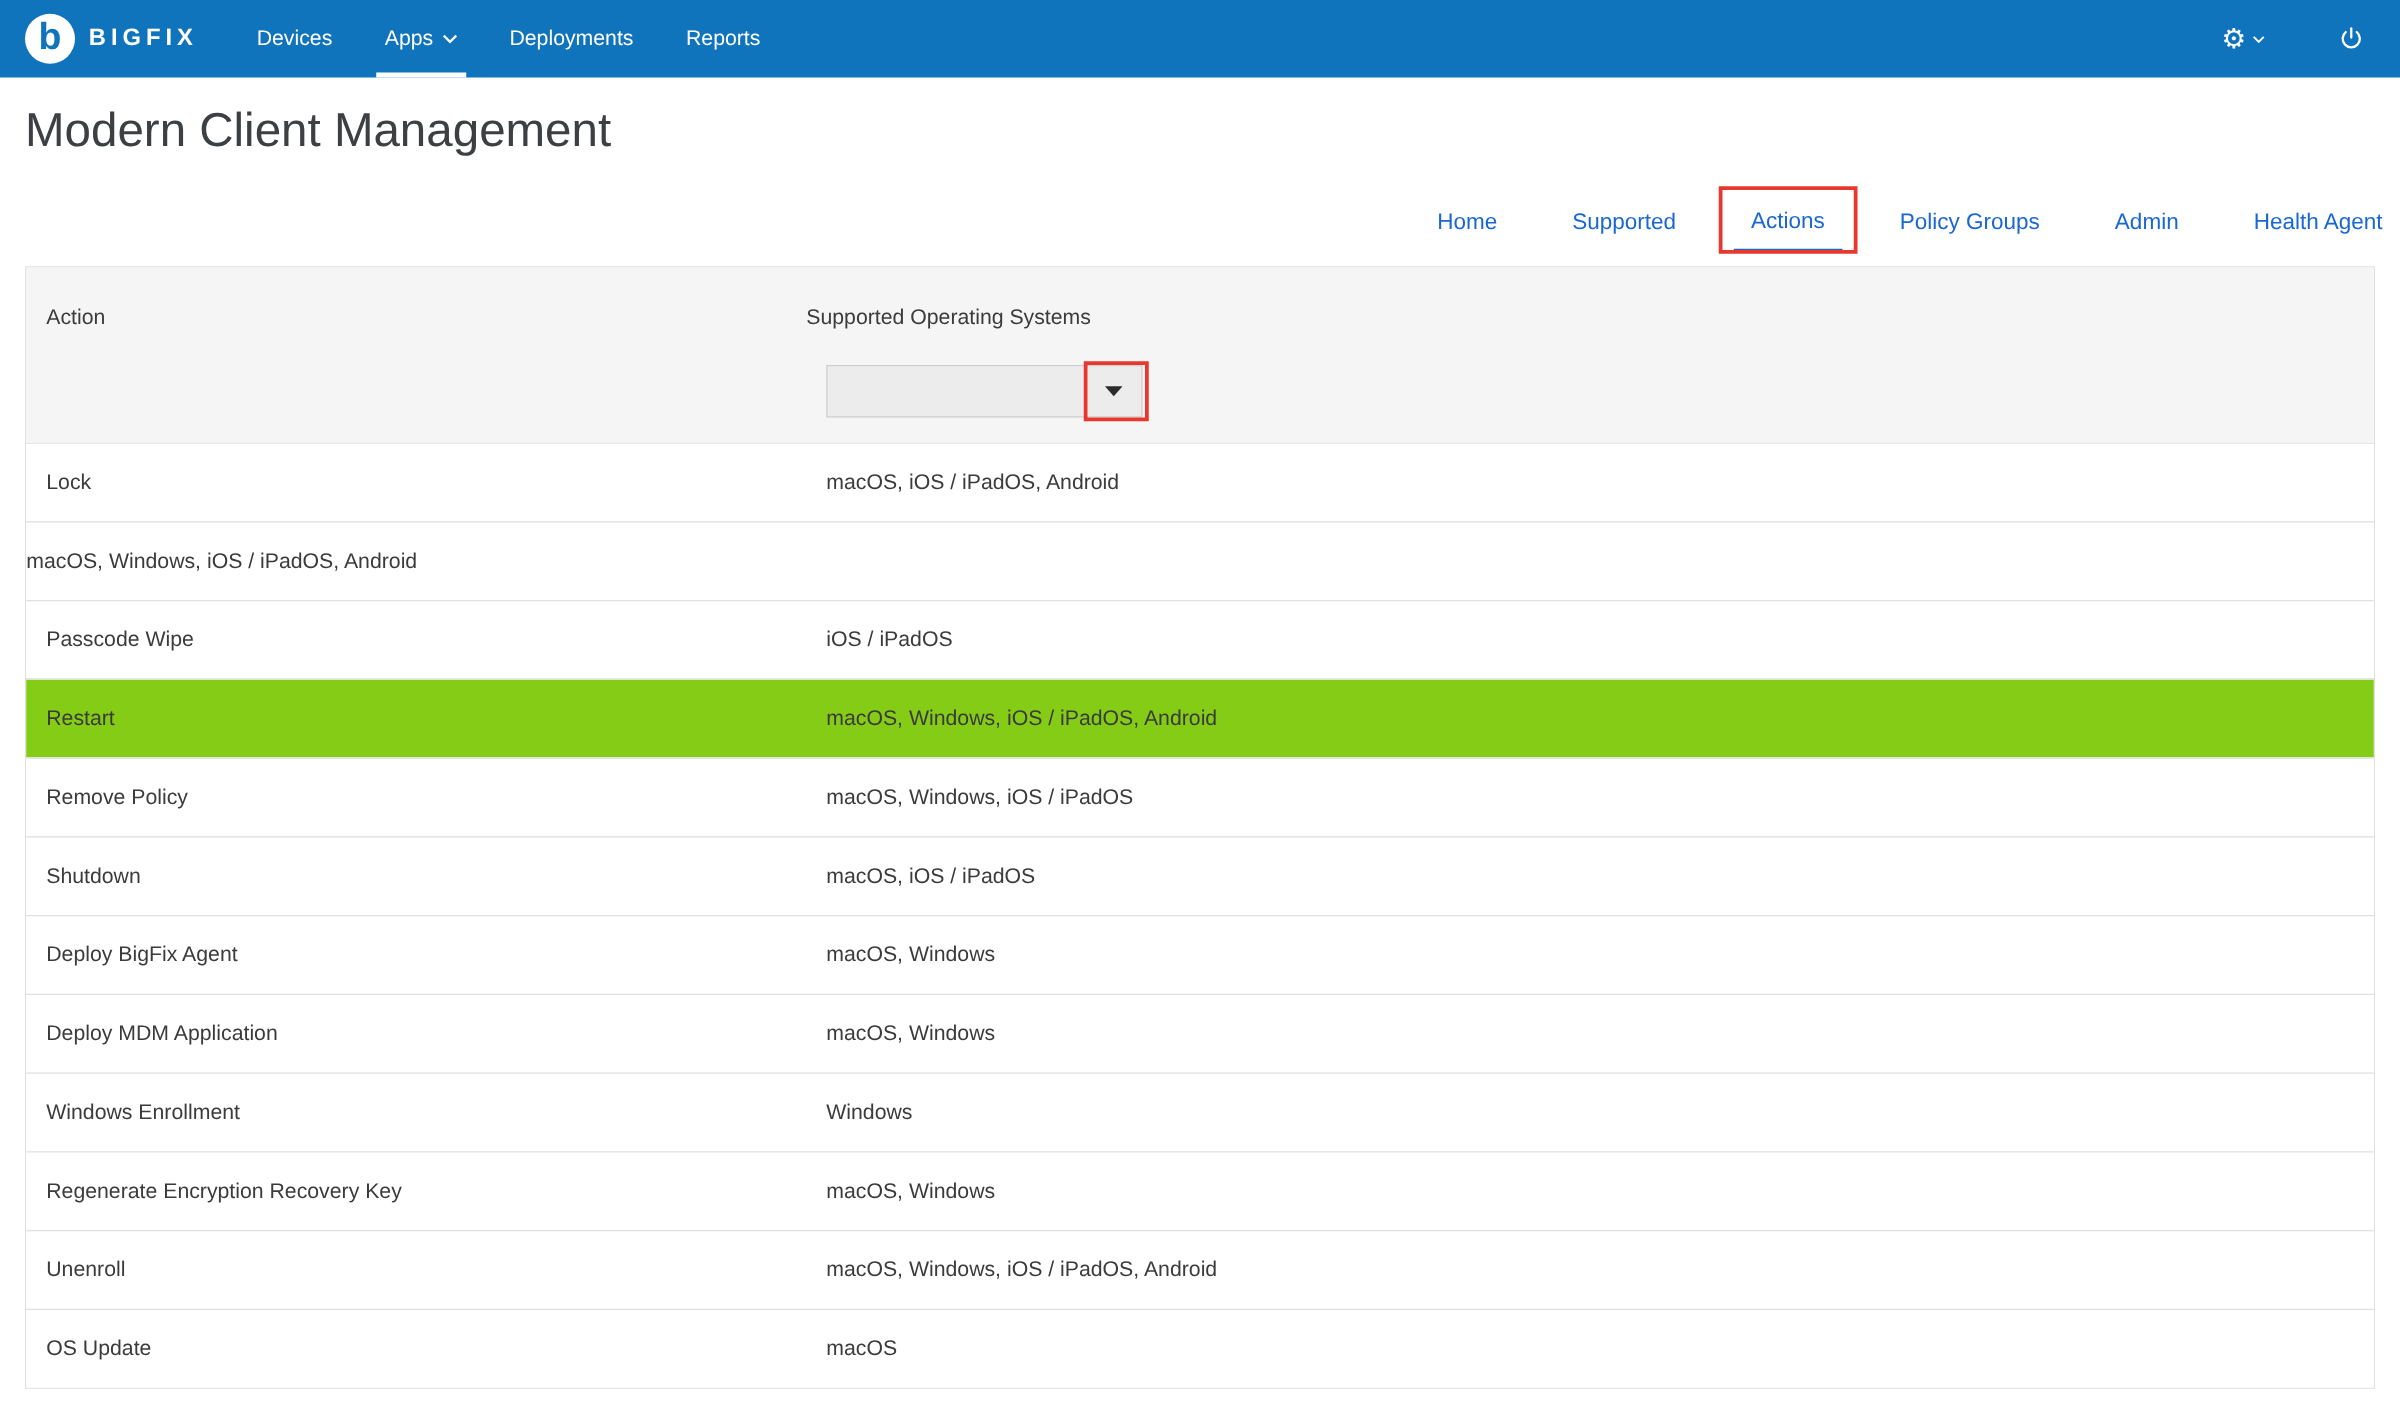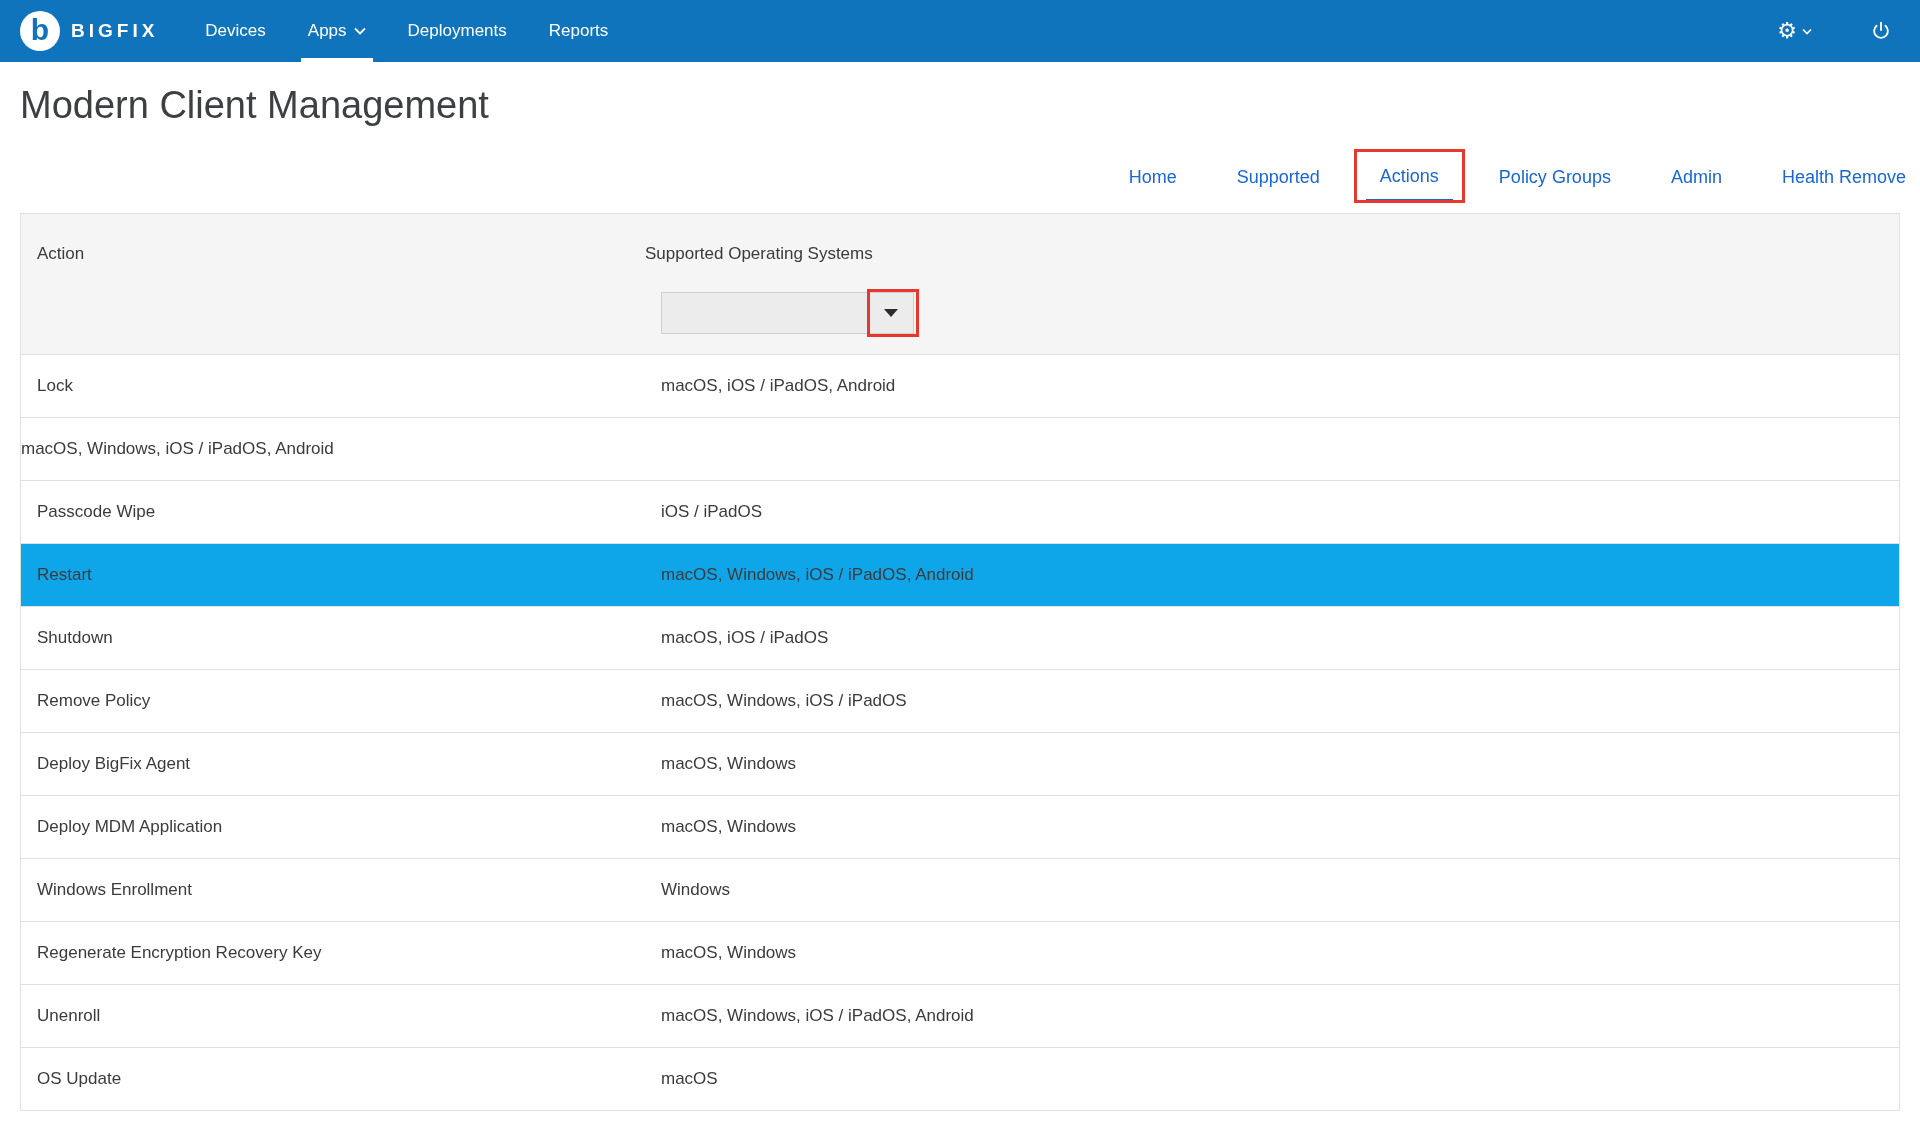--- a/index.html
+++ b/index.html
@@ -49,21 +49,21 @@
     color:#3b3b3b; }
   .arrow-area { position:absolute; right:0; top:0; width:44px; height:100%;
     display:flex; align-items:center; justify-content:center; }
   .caret-down { width:0; height:0; border-left:7px solid transparent;
     border-right:7px solid transparent; border-top:8px solid #2b2b2b; }
   .annotation-arrow { top:-4px; bottom:-4px; right:-6px; width:52px; }
 
   .row { display:flex; align-items:center; height:63px;
     border-top:1px solid #e0e0e0; font-size:17px; color:#3b3b3b;
     background:#ffffff; cursor:pointer; }
-  .row.highlighted { background:#0ea5e9; }
+  .row.highlighted { background:#84cc16; }
   .cell-action { width:640px; flex:0 0 640px; padding-left:16px; }
   .cell-os { flex:1; }
 
   svg { display:block; }
 </style>
 </head>
 <body>
 
 <div class="navbar">
   <div class="brand">
@@ -113,21 +113,21 @@
 
 <div class="tabs">
   <div class="tab">Home</div>
   <div class="tab">Supported</div>
   <div class="tab active">
     <span>Actions</span>
     <div class="annotation-box annotation-tab"></div>
   </div>
   <div class="tab">Policy Groups</div>
   <div class="tab">Admin</div>
-  <div class="tab">Health Remove</div>
+  <div class="tab">Health Agent</div>
 </div>
 
 <div class="table">
 
   <div class="thead">
     <div class="col-header first">Action</div>
     <div class="col-header second">Supported Operating Systems</div>
 
     <div class="os-select">
       <span class="sel-value"></span>
@@ -147,26 +147,26 @@
   </div>
   <div class="row">
     <div class="cell-action">Passcode Wipe</div>
     <div class="cell-os">iOS / iPadOS</div>
   </div>
   <div class="row highlighted">
     <div class="cell-action">Restart</div>
     <div class="cell-os">macOS, Windows, iOS / iPadOS, Android</div>
   </div>
   <div class="row">
+    <div class="cell-action">Remove Policy</div>
+    <div class="cell-os">macOS, Windows, iOS / iPadOS</div>
+  </div>
+  <div class="row">
     <div class="cell-action">Shutdown</div>
     <div class="cell-os">macOS, iOS / iPadOS</div>
-  </div>
-  <div class="row">
-    <div class="cell-action">Remove Policy</div>
-    <div class="cell-os">macOS, Windows, iOS / iPadOS</div>
   </div>
   <div class="row">
     <div class="cell-action">Deploy BigFix Agent</div>
     <div class="cell-os">macOS, Windows</div>
   </div>
   <div class="row">
     <div class="cell-action">Deploy MDM Application</div>
     <div class="cell-os">macOS, Windows</div>
   </div>
   <div class="row">

